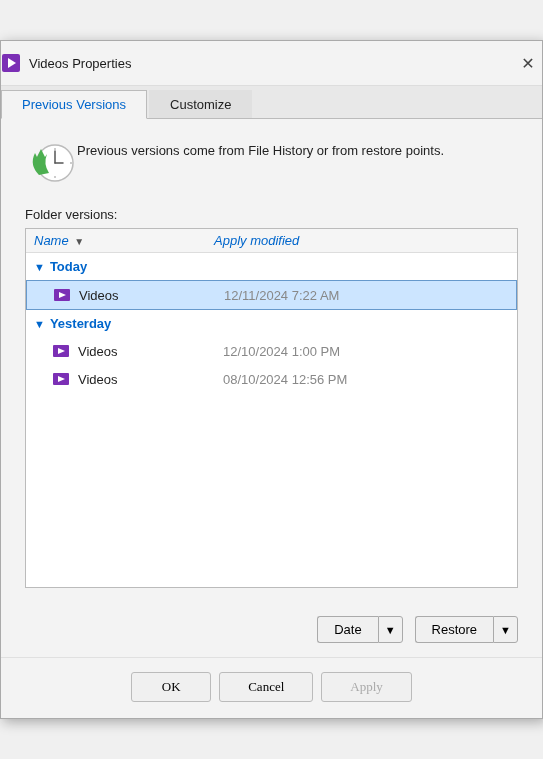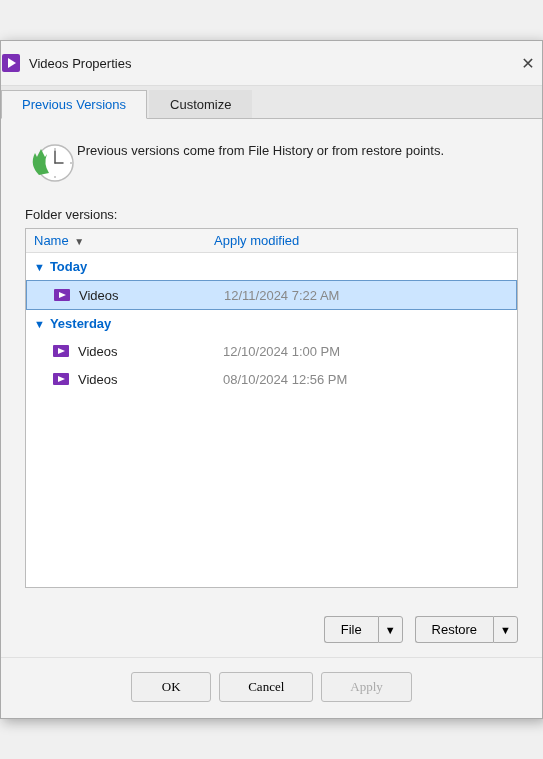--- a/index.html
+++ b/index.html
@@ -115,20 +115,21 @@
       overflow-y: auto;
     }
     .table-header {
       display: flex;
       align-items: center;
       padding: 4px 8px;
       background: #f5f5f5;
       border-bottom: 1px solid #ddd;
       position: sticky;
       top: 0;
+      font-style: italic;
     }
     .col-name {
       flex: 0 0 180px;
       color: #0066cc;
       font-size: 13px;
     }
     .col-date {
       flex: 1;
       color: #0066cc;
       font-size: 13px;
@@ -337,21 +338,21 @@
         </svg>
         <span class="row-name">Videos</span>
         <span class="row-date">08/10/2024 12:56 PM</span>
       </div>
     </div>
 
   </div>
 
   <div class="action-btns">
     <div class="split-btn">
-      <button class="btn-main">File</button>
+      <button class="btn-main">Date</button>
       <button class="btn-arrow">▼</button>
     </div>
     <div style="width:8px"></div>
     <div class="split-btn">
       <button class="btn-main">Restore</button>
       <button class="btn-arrow">▼</button>
     </div>
   </div>
 
   <div class="footer">

